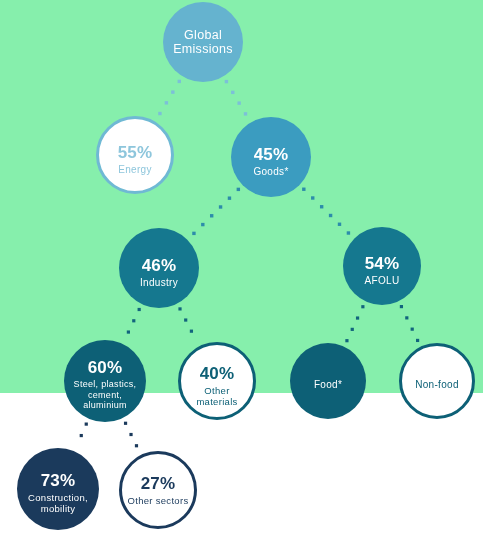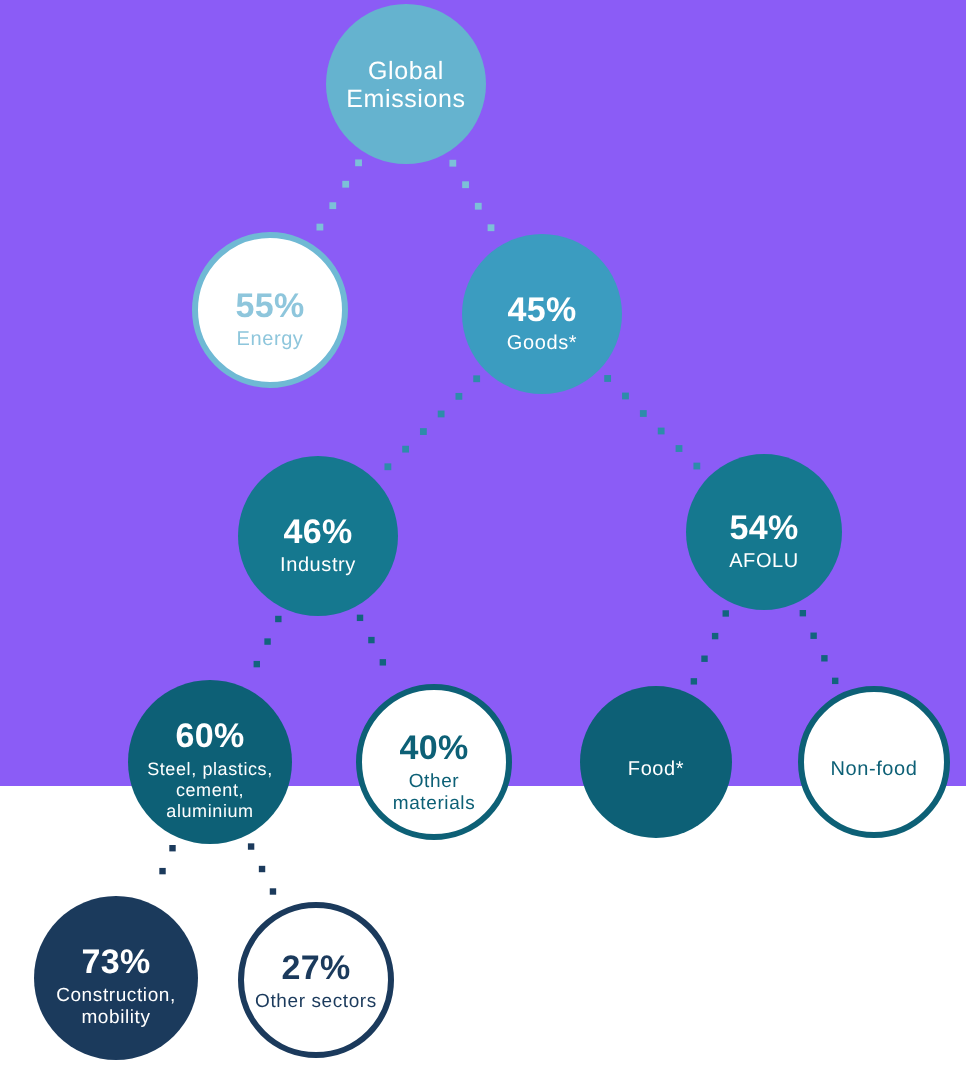--- a/index.html
+++ b/index.html
@@ -10,21 +10,21 @@
   body {
     width: 483px;
     height: 541px;
     font-family: "Liberation Sans", sans-serif;
     overflow: hidden;
   }
   #diagram-root {
     position: relative;
     width: 483px;
     height: 393px;
-    background: #8b5cf6;
+    background: #86efac;
   }
   svg.diagram-canvas {
     display: block;
     width: 483px;
     height: 541px;
   }
   .node-pct {
     font-family: "Liberation Sans", sans-serif;
     font-weight: bold;
     letter-spacing: 0.2px;

